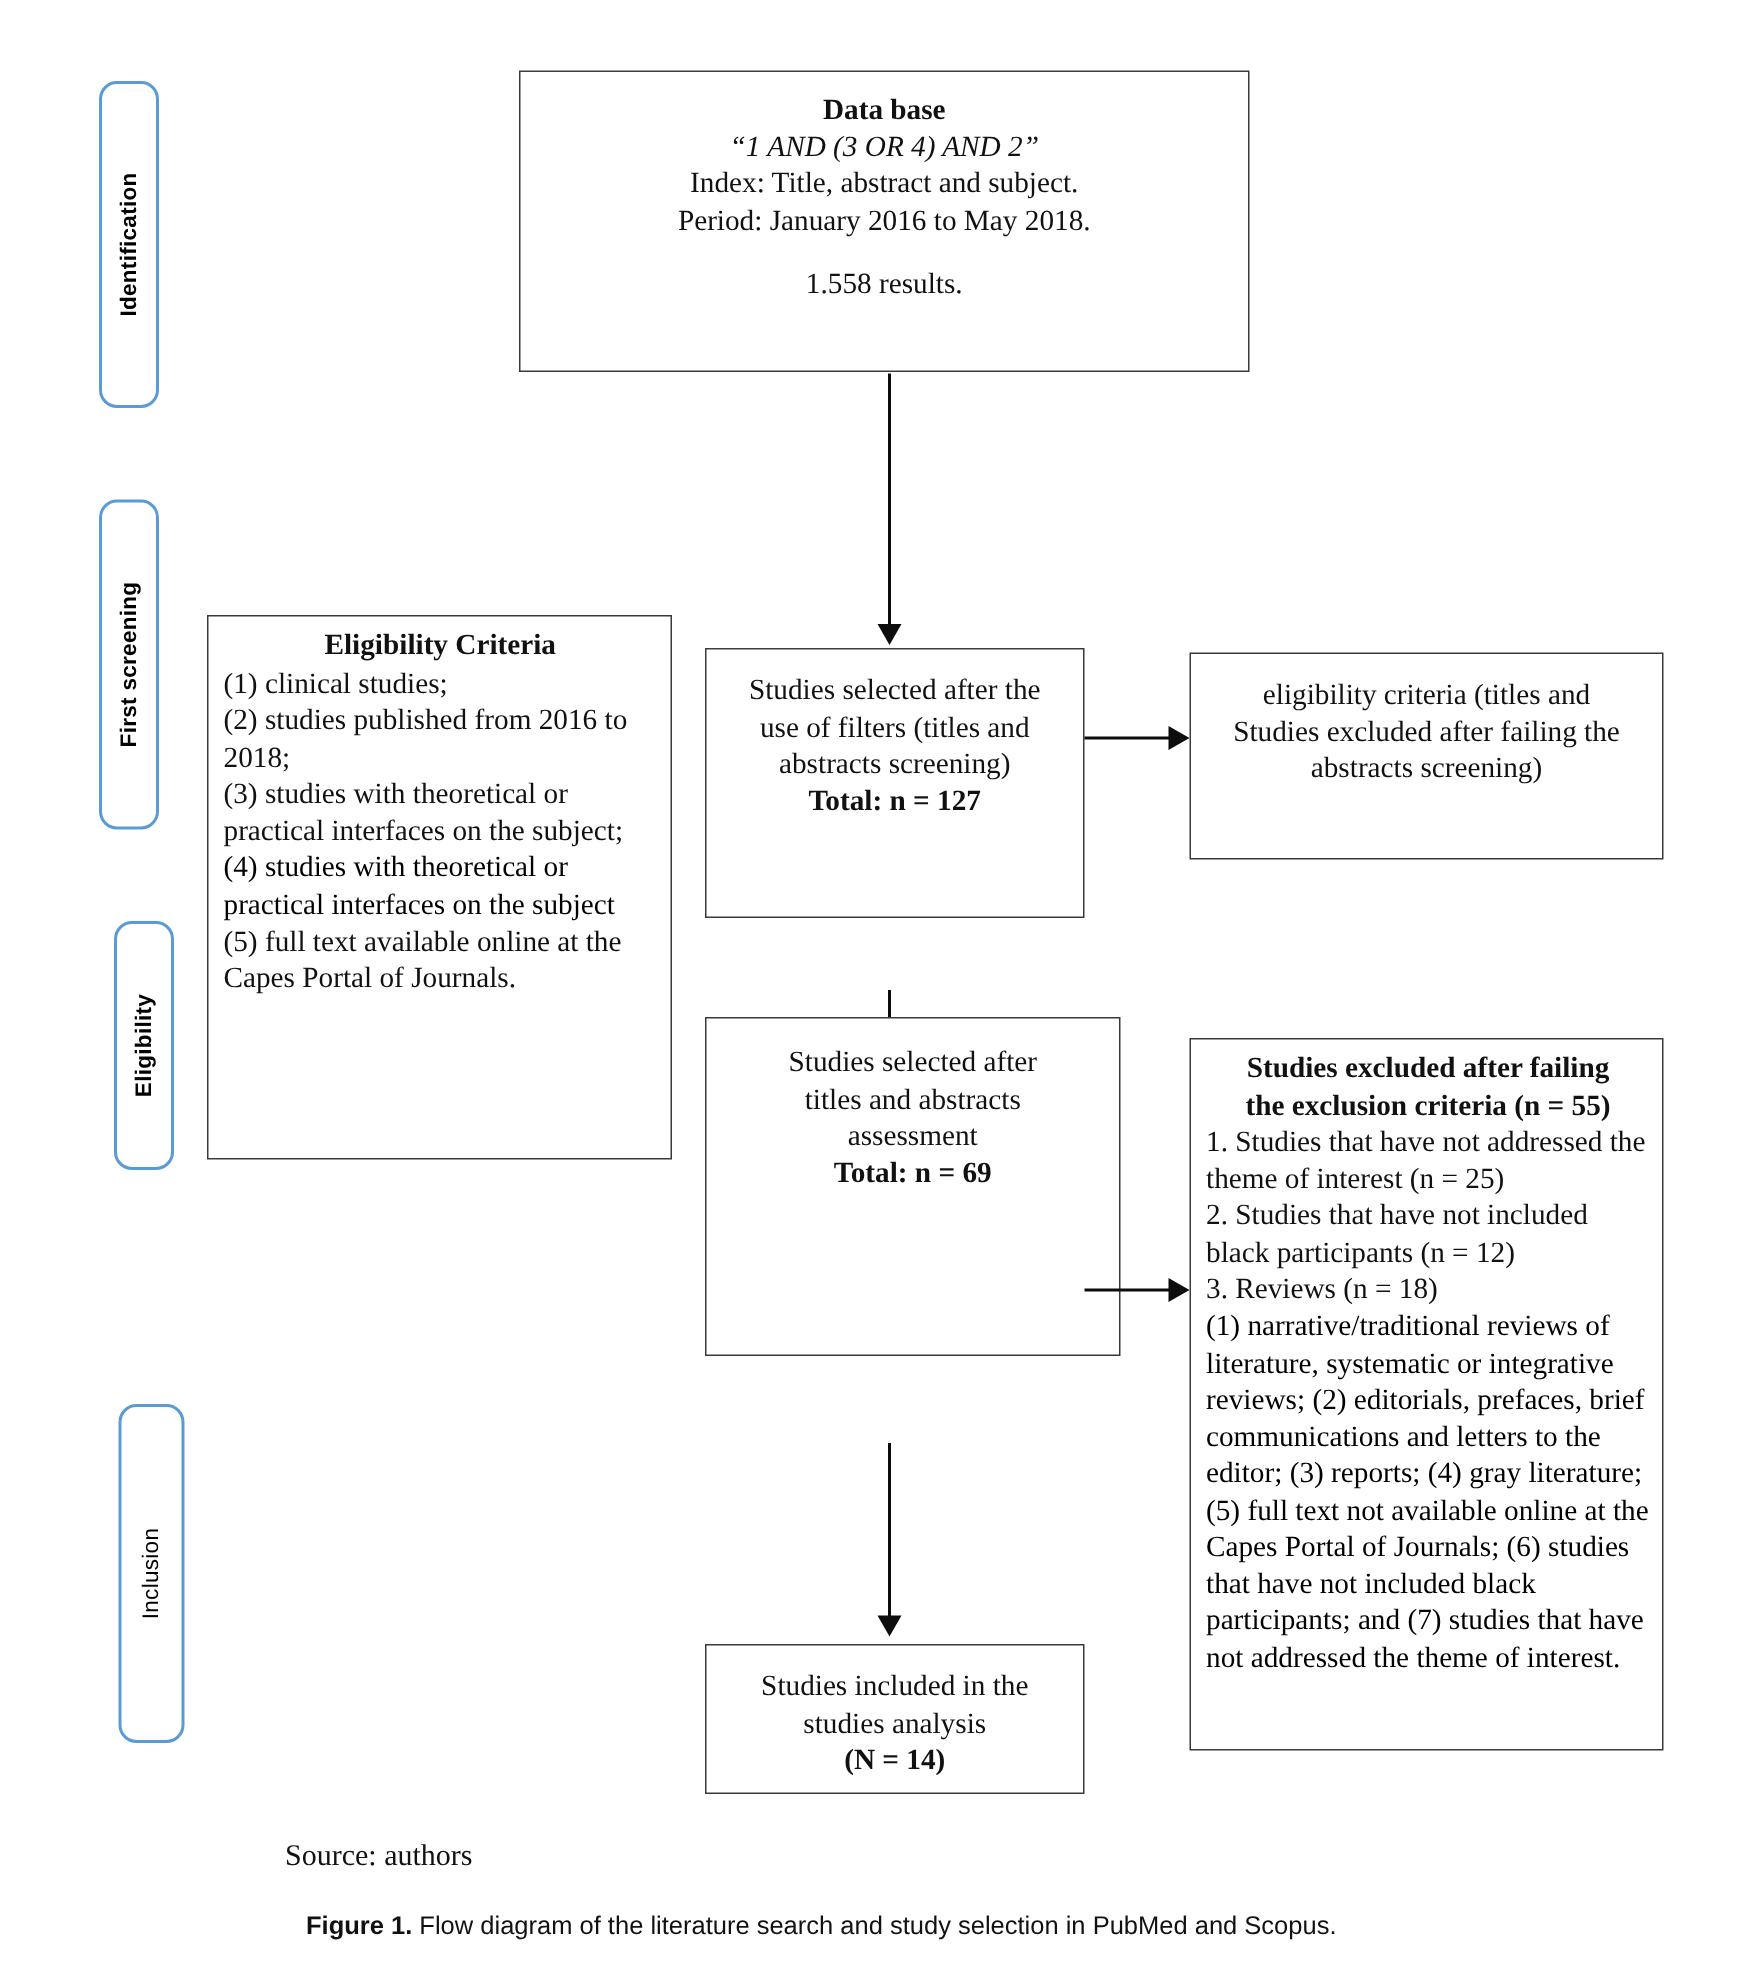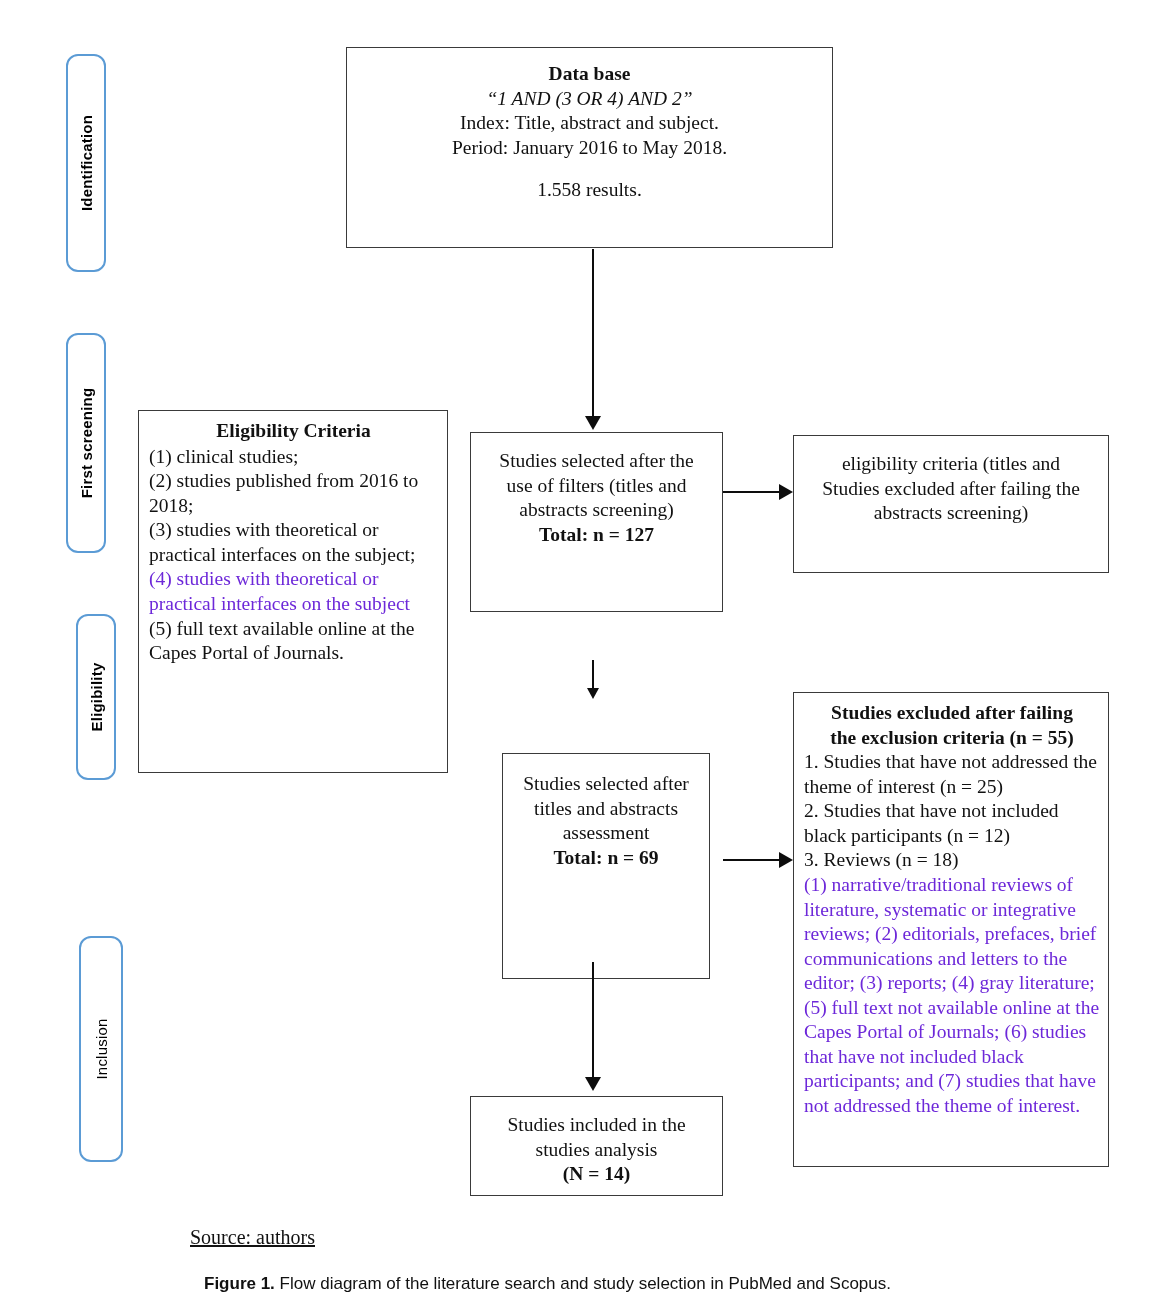--- a/index.html
+++ b/index.html
@@ -43,21 +43,21 @@
     background: #ffffff;
     font-size: 19.5px;
     line-height: 1.26;
     color: #111;
   }
   .box .inner { padding: 10px 12px; }
   .ctr { text-align: center; }
   .lft { text-align: left; }
   .b { font-weight: bold; }
   .it { font-style: italic; }
-  .red { color: #6d28d9; }
+  .red { color: #000000; }
   .ttl { font-weight: bold; text-align: center; display: block; }
   .gap { display: block; height: 0.9em; }
 
   
   .vline {
     position: absolute;
     width: 2px;
     background: #0d0d0d;
   }
   .hline {
@@ -162,21 +162,21 @@
     <div class="inner" style="padding-top:16px;">
       <span style="display:block;">eligibility criteria (titles and</span>
       <span style="display:block;">Studies excluded after failing the</span>
       <span style="display:block;">abstracts screening)</span>
     </div>
   </div>
 
   <div class="vline" style="left:592px; top:660px; height:30px;"></div>
   <div class="arrow-down sm" style="left:587px; top:688px;"></div>
 
-  <div class="box ctr" style="left:470px; top:753px; width:208px; height:226px;margin-left:32px;">
+  <div class="box ctr" style="left:470px; top:678px; width:277px; height:226px;">
     <div class="inner" style="padding-top:18px;">
       <span style="display:block;">Studies selected after</span>
       <span style="display:block;">titles and abstracts</span>
       <span style="display:block;">assessment</span>
       <span class="b" style="display:block;">Total: n = 69</span>
     </div>
   </div>
 
   <div class="hline" style="left:723px; top:859px; width:60px;"></div>
   <div class="arrow-right" style="left:779px; top:852px;"></div>
@@ -196,19 +196,19 @@
   <div class="arrow-down" style="left:585px; top:1077px;"></div>
 
   <div class="box ctr" style="left:470px; top:1096px; width:253px; height:100px;">
     <div class="inner" style="padding-top:16px;">
       <span style="display:block;">Studies included in the</span>
       <span style="display:block;">studies analysis</span>
       <span class="b" style="display:block;text-align:center;">(N = 14)</span>
     </div>
   </div>
 
-  <div class="source-note" style="left:190px; top:1226px;text-decoration:underline;">Source: authors</div>
+  <div class="source-note" style="left:190px; top:1226px;">Source: authors</div>
 
   <div class="fig-caption" style="left:204px; top:1274px;">
     <span class="fig-num">Figure 1.</span><span> Flow diagram of the literature search and study selection in PubMed and Scopus.</span>
   </div>
 
 </div>
 
 </body></html>

